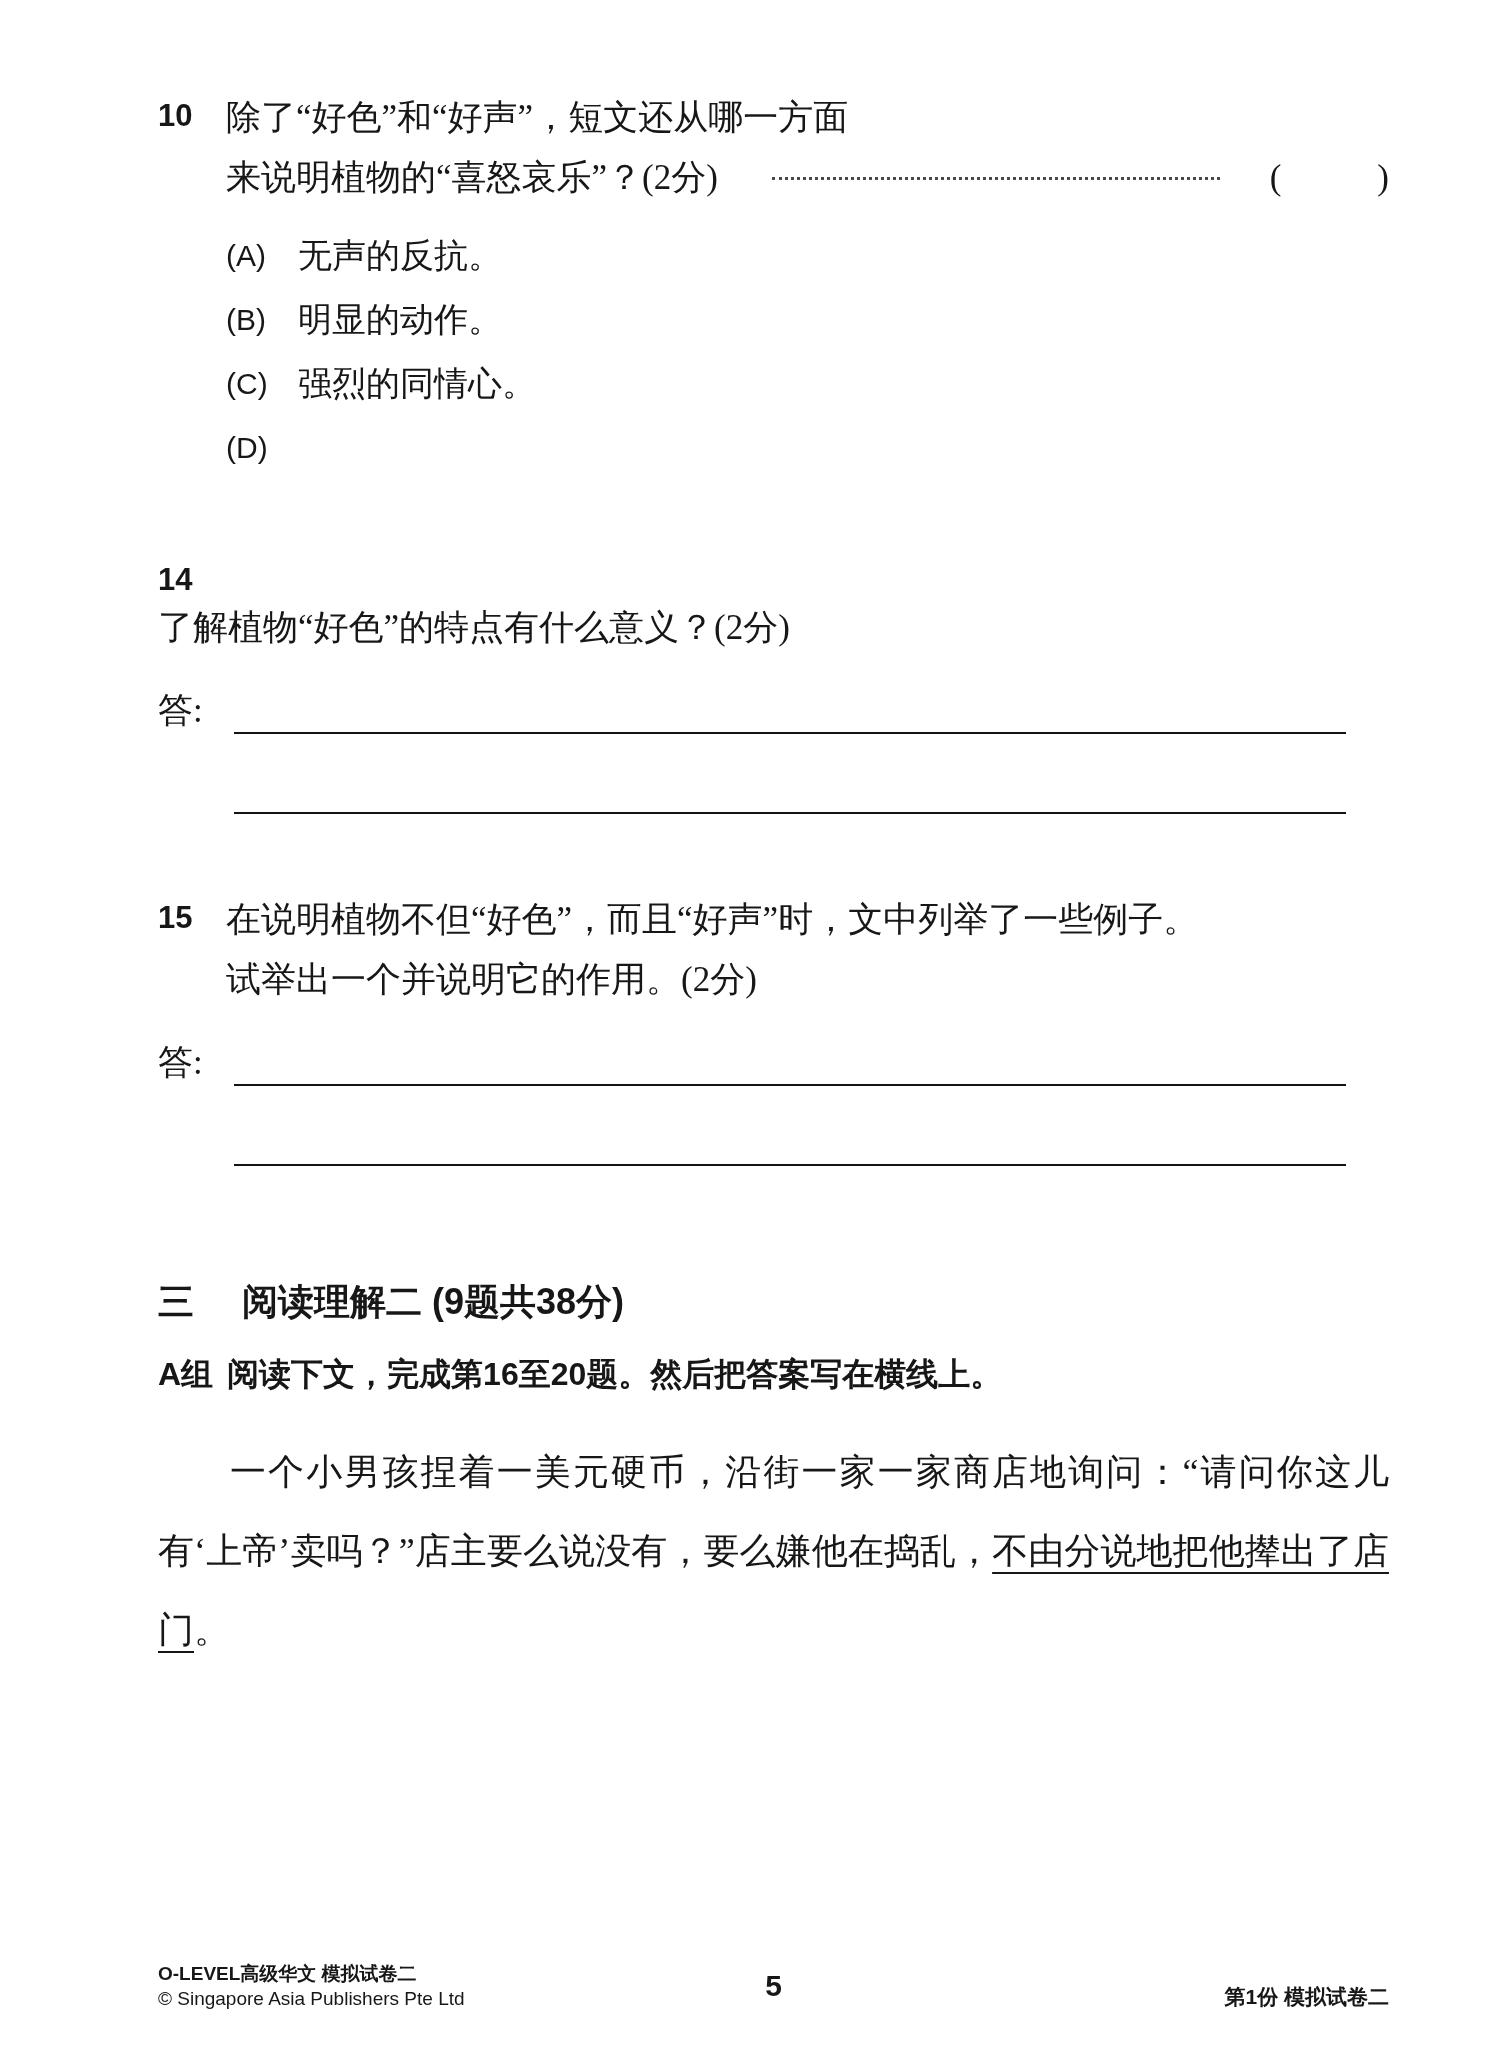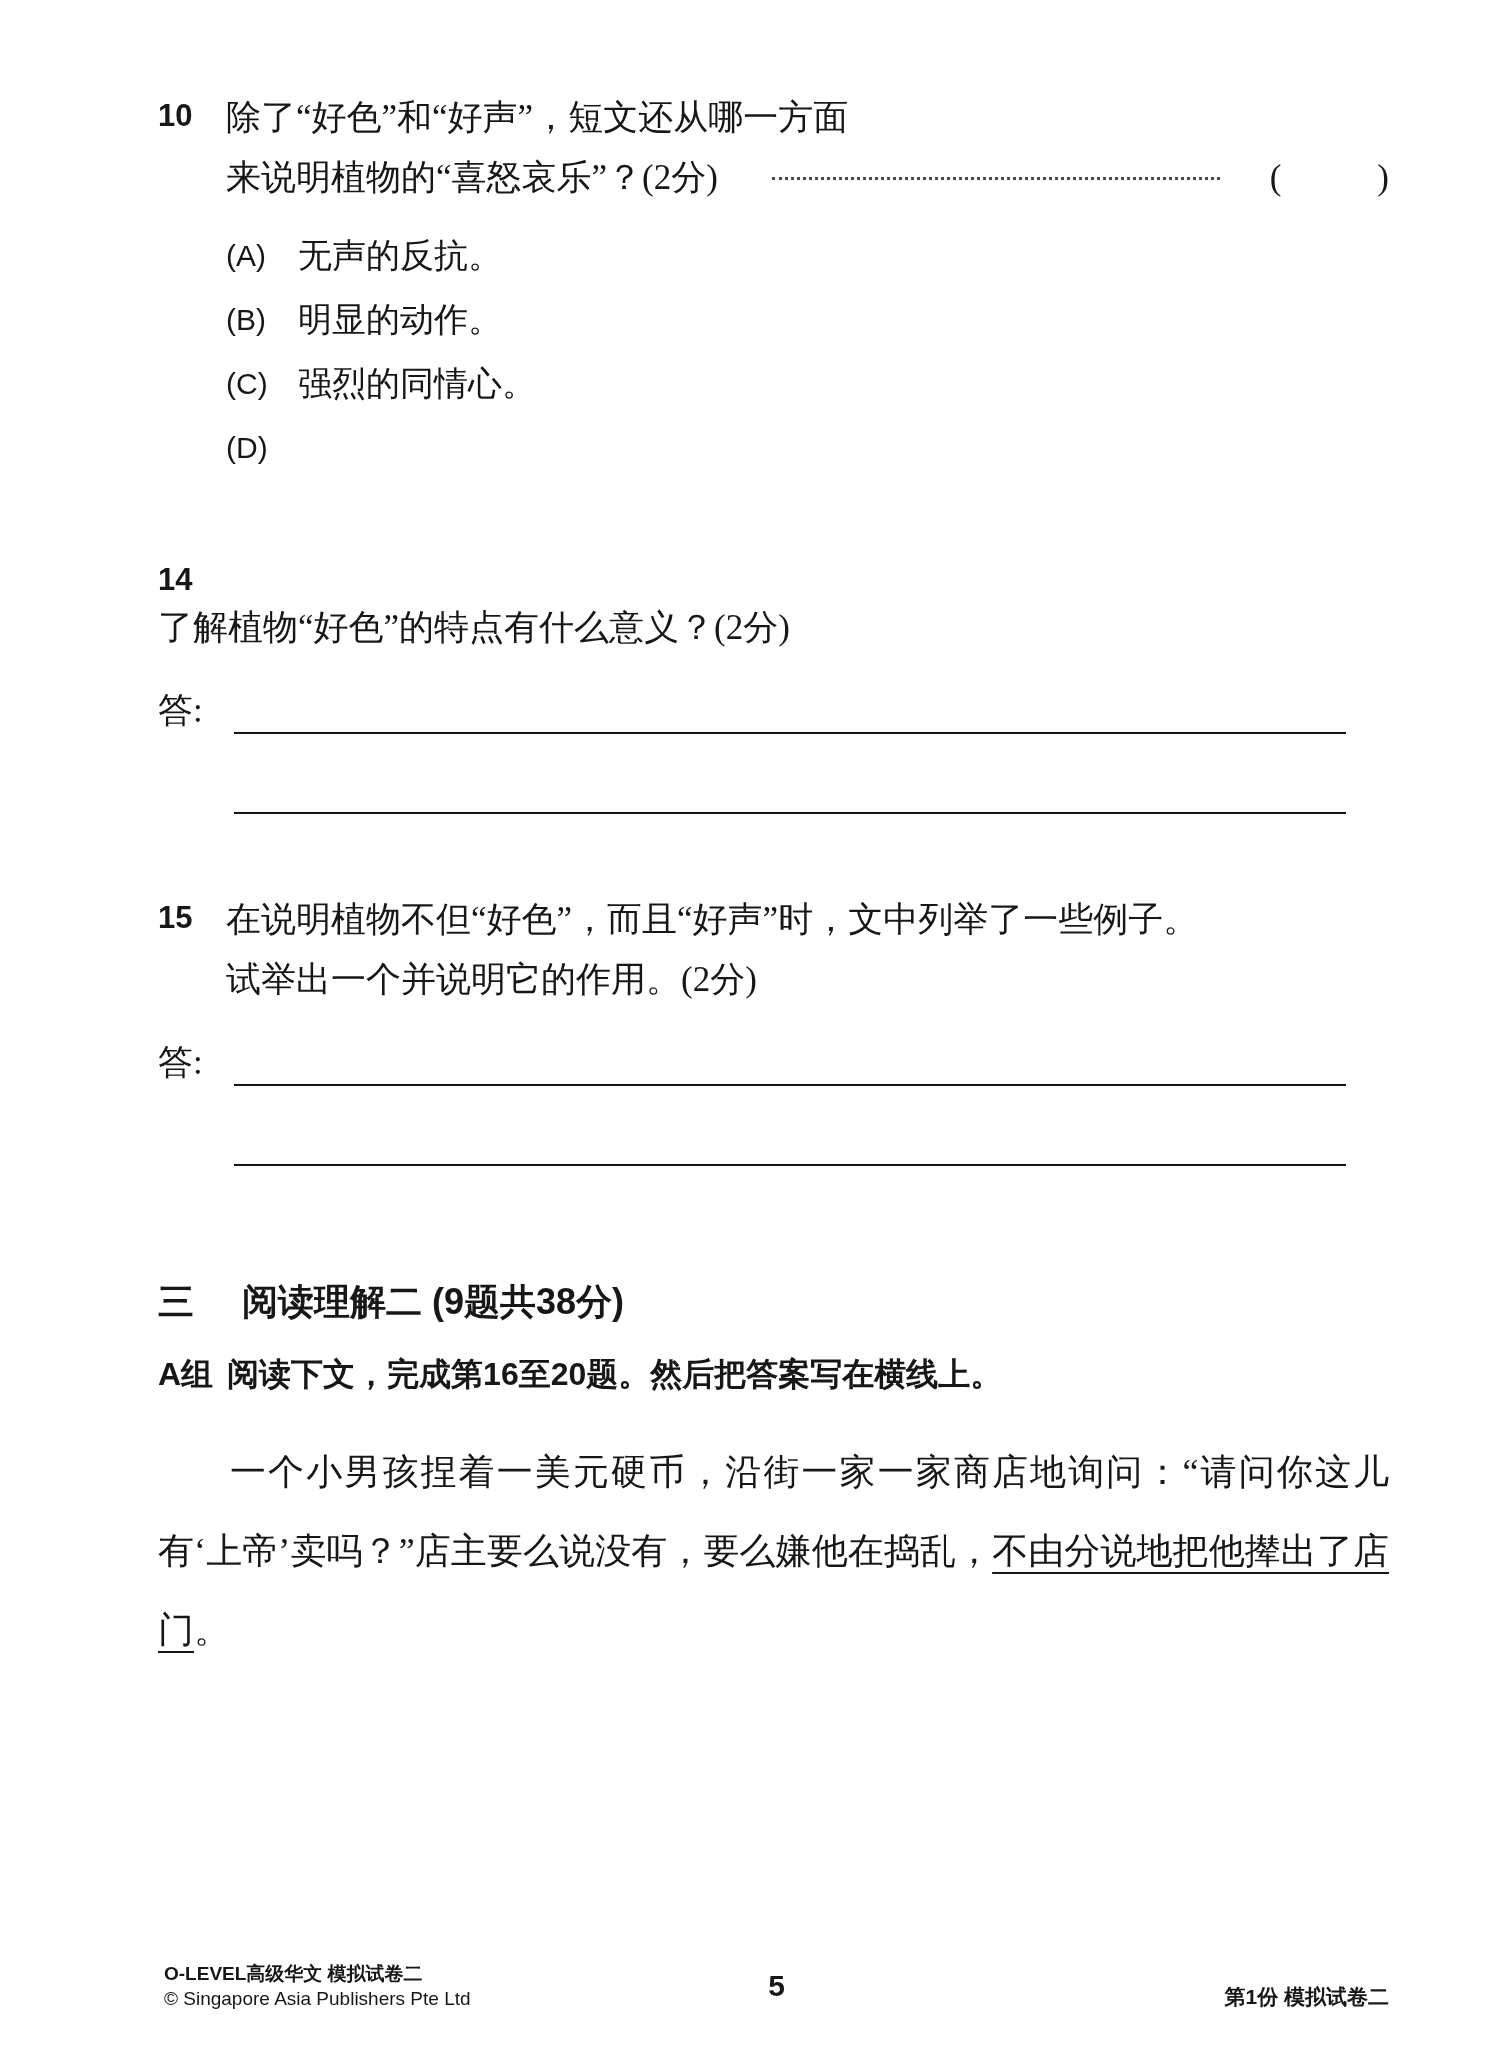--- a/index.html
+++ b/index.html
@@ -65,21 +65,21 @@
     font-weight:bold; font-size:32px;
   }
   .group-label { margin-right:14px; }
 
   .passage { margin-top:36px; font-size:36px; line-height:79px; text-align:justify; }
   .passage p { text-indent:2em; }
   .passage p + p { margin-top:12px; }
 
   
   .footer {
-    position:absolute; left:164px; right:112px; bottom:40px;
+    position:absolute; left:158px; right:112px; bottom:40px;
     font-family:"Liberation Sans","DejaVu Sans",sans-serif;
     display:flex; justify-content:space-between; align-items:flex-end;
   }
   .footer-left { font-size:19px; line-height:25px; }
   .footer-left .line1 { font-weight:bold; }
   .footer-center {
     position:absolute; left:50%; transform:translateX(-50%);
     bottom:8px; font-size:30px; font-weight:bold;
   }
   .footer-right { font-size:21px; font-weight:bold; }

